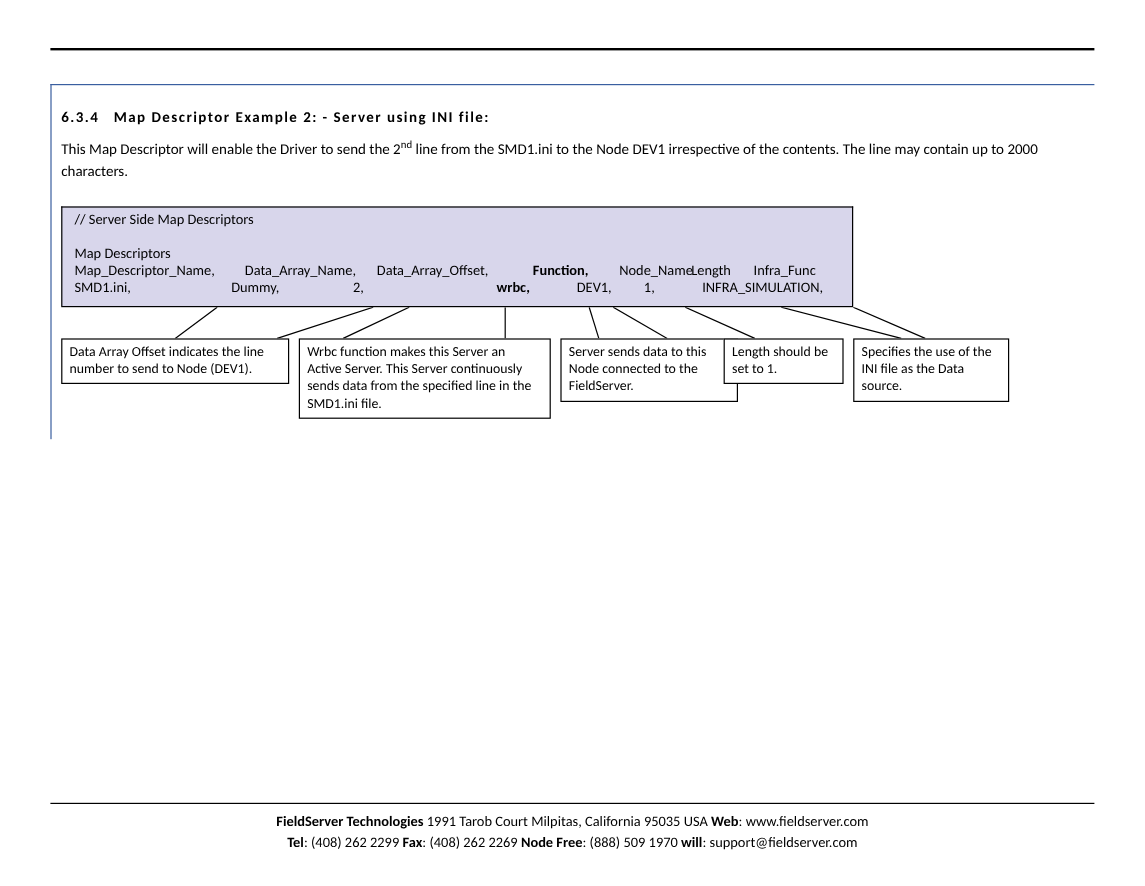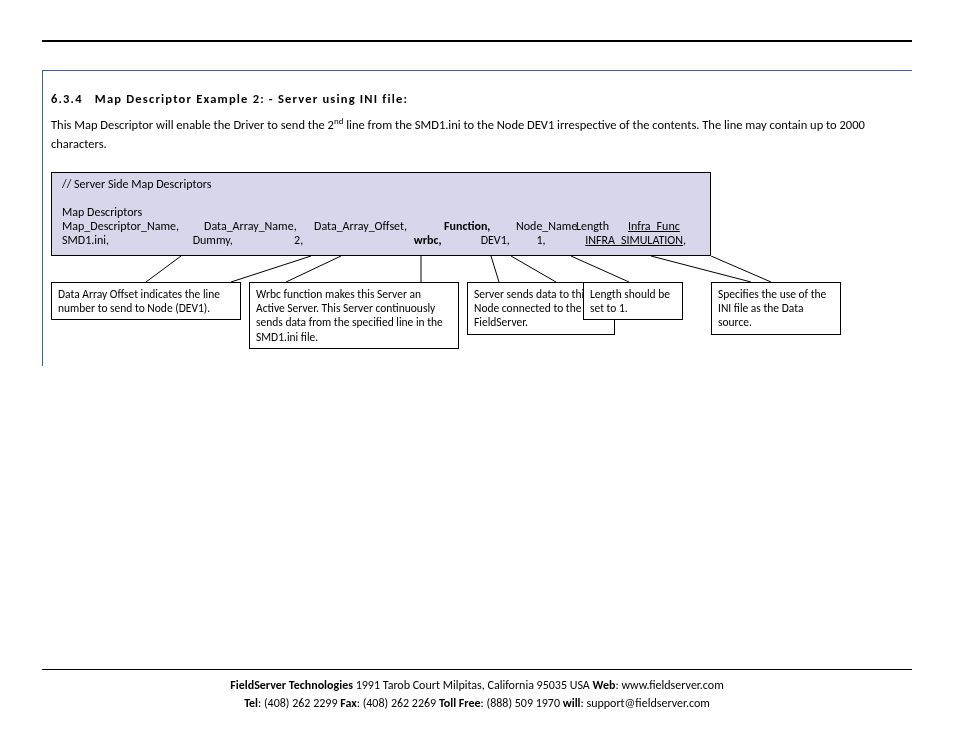--- a/index.html
+++ b/index.html
@@ -51,21 +51,21 @@
     display: flex;
     gap: 0;
   }
   .tbl-row > div { padding-right: 14px; white-space: nowrap; }
   .c1 { width: 142px; }
   .c2 { width: 110px; }
   .c3 { width: 130px; }
   .c4 { width: 72px; font-weight: bold; }
   .c5 { width: 60px; }
   .c6 { width: 52px; }
-  .c7 { width: auto; text-decoration: underline; }
+  .c7 { width: auto; }
   .hr-under { border-top: 1px solid #000; width: 660px; }
   
   .callouts {
     position: relative;
     height: 110px;
   }
   .callout {
     position: absolute;
     border: 1px solid #000;
     background: #fff;
@@ -147,27 +147,27 @@
 
         <line x1="520" y1="0" x2="578" y2="26" stroke="#000" stroke-width="1"></line>
 
         <line x1="600" y1="0" x2="700" y2="26" stroke="#000" stroke-width="1"></line>
         <line x1="660" y1="0" x2="720" y2="26" stroke="#000" stroke-width="1"></line>
       </svg>
 
       <div class="callout" style="left:0px; top:26px; width:190px;">Data Array Offset indicates the line number to send to Node (DEV1).</div>
       <div class="callout" style="left:198px; top:26px; width:210px;">Wrbc function makes this Server an Active Server. This Server continuously sends data from the specified line in the SMD1.ini file.</div>
       <div class="callout" style="left:416px; top:26px; width:148px;">Server sends data to this Node connected to the FieldServer.</div>
-      <div class="callout" style="left:532px; top:26px; width:100px;">Length should be set to 1.</div>
+      <div class="callout" style="left:552px; top:26px; width:100px;">Length should be set to 1.</div>
       <div class="callout" style="left:660px; top:26px; width:130px;">Specifies the use of the INI file as the Data source.</div>
     </div>
   </div>
 </div>
 
 <div class="footer">
   <div class="footer-rule"></div>
   <div>
     <span class="b">FieldServer Technologies</span><span> 1991 Tarob Court Milpitas, California 95035 USA   </span><span class="b">Web</span><span>: www.fieldserver.com</span>
   </div>
   <div>
-    <span class="b">Tel</span><span>: (408) 262 2299   </span><span class="b">Fax</span><span>: (408) 262 2269   </span><span class="b">Toll Free</span><span>: (888) 509 1970   </span><span class="b">will</span><span>: support@fieldserver.com</span>
+    <span class="b">Tel</span><span>: (408) 262 2299   </span><span class="b">Fax</span><span>: (408) 262 2269   </span><span class="b">Node Free</span><span>: (888) 509 1970   </span><span class="b">will</span><span>: support@fieldserver.com</span>
   </div>
 </div>
 
 </body></html>

